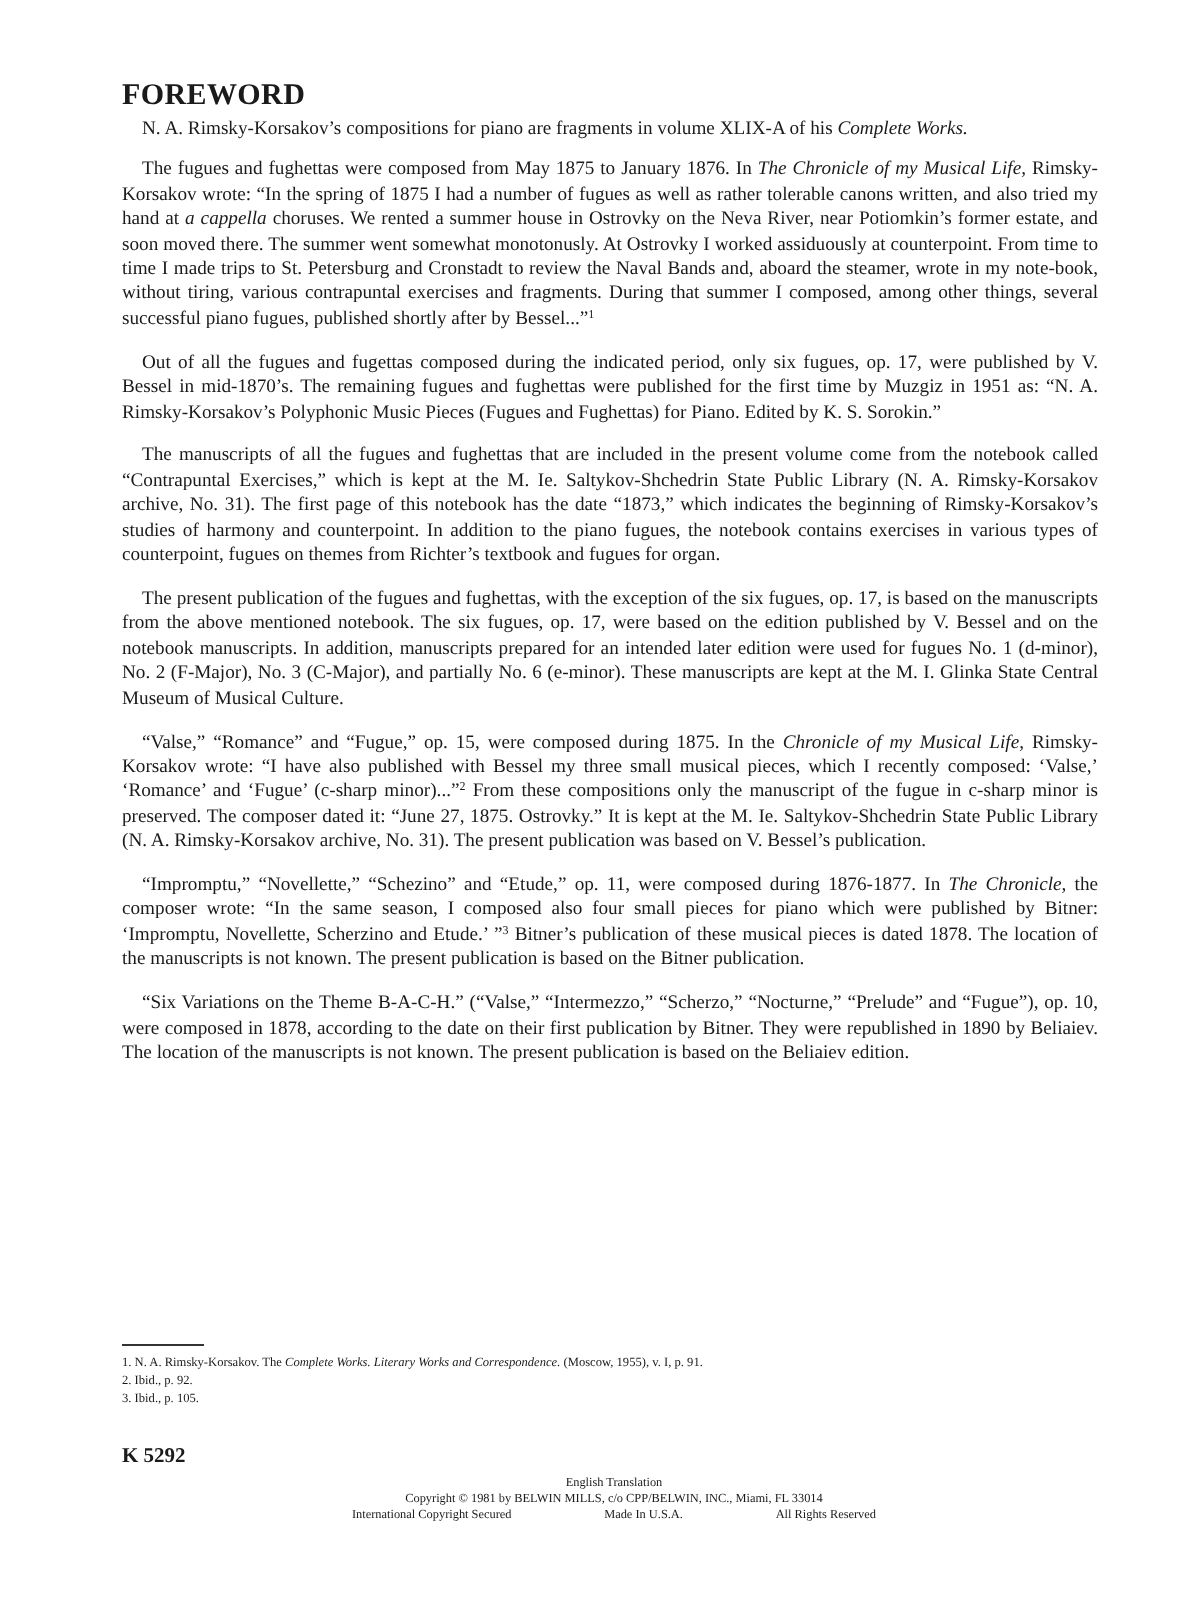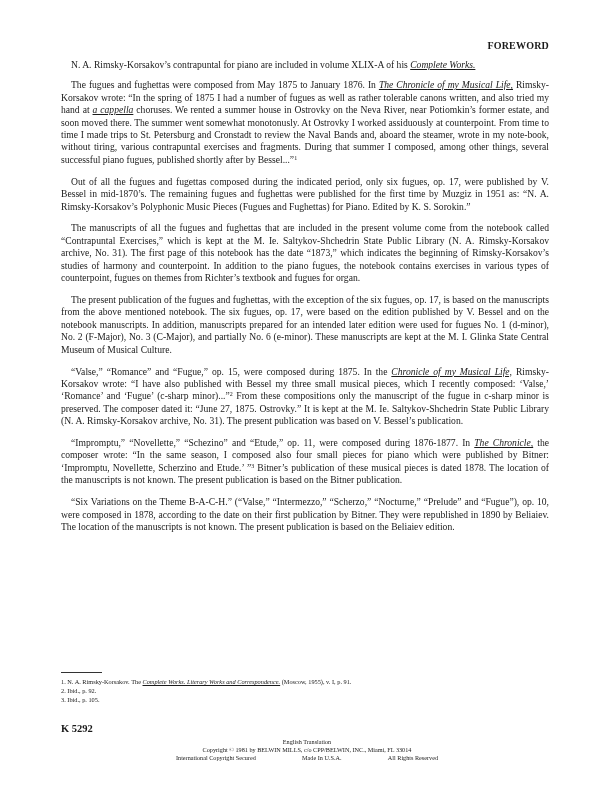--- a/index.html
+++ b/index.html
@@ -4,46 +4,46 @@
   <style>
     html, body { margin: 0; padding: 0; background: #ffffff; }
     body {
       width: 600px; height: 800px; position: relative; overflow: hidden;
       font-family: "Liberation Serif", "DejaVu Serif", serif;
       color: #1a1a1a;
     }
     .page { position: absolute; left: 61px; top: 0; width: 488px; }
     .title {
       position: absolute; top: 40px; left: 0; width: 100%;
-      text-align: right; font-weight: bold; font-size: 10px; letter-spacing: 0.2px;
+      text-align: left; font-weight: bold; font-size: 15px; letter-spacing: 0.2px;
     }
     .body-text { position: absolute; top: 59px; left: 0; width: 488px; font-size: 9.6px; line-height: 12.4px; }
     .para { margin: 0 0 9.5px 0; text-align: justify; text-indent: 10px; }
     .para.first { margin-bottom: 8px; }
     .para.second { margin-bottom: 9px; }
-    i { font-style: italic; text-decoration: underline; }
+    i { font-style: italic; }
     sup { font-size: 6px; vertical-align: 3px; line-height: 0; }
     .fn-rule { position: absolute; top: 672px; left: 0; width: 41px; height: 0; border-top: 1px solid #333; }
     .footnotes { position: absolute; top: 677px; left: 0; font-size: 6.3px; line-height: 9.2px; }
     .footnotes div { white-space: nowrap; }
     .catalog { position: absolute; top: 723px; left: 0; font-weight: bold; font-size: 10.5px; }
     .copyright {
       position: absolute; top: 738px; left: 113px; width: 266px;
       font-size: 6.2px; line-height: 7.8px; text-align: center;
     }
     .copyright .row3 { display: flex; justify-content: space-between; padding: 0 2px; }
   </style>
 </head>
 <body>
 
 <div class="page">
   <div class="title">FOREWORD</div>
 
   <div class="body-text">
-    <p class="para first"><span>N. A. Rimsky-Korsakov’s contrapuntal for piano are included in volume XLIX-A of his </span><i>Complete Works.</i></p>
+    <p class="para first"><span>N. A. Rimsky-Korsakov’s compositions for piano are fragments in volume XLIX-A of his </span><i>Complete Works.</i></p>
     <p class="para"><span>The fugues and fughettas were composed from May 1875 to January 1876. In </span><i>The Chronicle of my Musical Life,</i><span> Rimsky-Korsakov wrote: “In the spring of 1875 I had a number of fugues as well as rather tolerable canons written, and also tried my hand at </span><i>a cappella</i><span> choruses. We rented a summer house in Ostrovky on the Neva River, near Potiomkin’s former estate, and soon moved there. The summer went somewhat monotonusly. At Ostrovky I worked assiduously at counterpoint. From time to time I made trips to St. Petersburg and Cronstadt to review the Naval Bands and, aboard the steamer, wrote in my note-book, without tiring, various contrapuntal exercises and fragments. During that summer I composed, among other things, several successful piano fugues, published shortly after by Bessel...”</span><sup>1</sup></p>
     <p class="para"><span>Out of all the fugues and fugettas composed during the indicated period, only six fugues, op. 17, were published by V. Bessel in mid-1870’s. The remaining fugues and fughettas were published for the first time by Muzgiz in 1951 as: “N. A. Rimsky-Korsakov’s Polyphonic Music Pieces (Fugues and Fughettas) for Piano. Edited by K. S. Sorokin.”</span></p>
     <p class="para"><span>The manuscripts of all the fugues and fughettas that are included in the present volume come from the notebook called “Contrapuntal Exercises,” which is kept at the M. Ie. Saltykov-Shchedrin State Public Library (N. A. Rimsky-Korsakov archive, No. 31). The first page of this notebook has the date “1873,” which indicates the beginning of Rimsky-Korsakov’s studies of harmony and counterpoint. In addition to the piano fugues, the notebook contains exercises in various types of counterpoint, fugues on themes from Richter’s textbook and fugues for organ.</span></p>
     <p class="para"><span>The present publication of the fugues and fughettas, with the exception of the six fugues, op. 17, is based on the manuscripts from the above mentioned notebook. The six fugues, op. 17, were based on the edition published by V. Bessel and on the notebook manuscripts. In addition, manuscripts prepared for an intended later edition were used for fugues No. 1 (d-minor), No. 2 (F-Major), No. 3 (C-Major), and partially No. 6 (e-minor). These manuscripts are kept at the M. I. Glinka State Central Museum of Musical Culture.</span></p>
     <p class="para"><span>“Valse,” “Romance” and “Fugue,” op. 15, were composed during 1875. In the </span><i>Chronicle of my Musical Life,</i><span> Rimsky-Korsakov wrote: “I have also published with Bessel my three small musical pieces, which I recently composed: ‘Valse,’ ‘Romance’ and ‘Fugue’ (c-sharp minor)...”</span><sup>2</sup><span> From these compositions only the manuscript of the fugue in c-sharp minor is preserved. The composer dated it: “June 27, 1875. Ostrovky.” It is kept at the M. Ie. Saltykov-Shchedrin State Public Library (N. A. Rimsky-Korsakov archive, No. 31). The present publication was based on V. Bessel’s publication.</span></p>
     <p class="para"><span>“Impromptu,” “Novellette,” “Schezino” and “Etude,” op. 11, were composed during 1876-1877. In </span><i>The Chronicle,</i><span> the composer wrote: “In the same season, I composed also four small pieces for piano which were published by Bitner: ‘Impromptu, Novellette, Scherzino and Etude.’ ”</span><sup>3</sup><span> Bitner’s publication of these musical pieces is dated 1878. The location of the manuscripts is not known. The present publication is based on the Bitner publication.</span></p>
     <p class="para"><span>“Six Variations on the Theme B-A-C-H.” (“Valse,” “Intermezzo,” “Scherzo,” “Nocturne,” “Prelude” and “Fugue”), op. 10, were composed in 1878, according to the date on their first publication by Bitner. They were republished in 1890 by Beliaiev. The location of the manuscripts is not known. The present publication is based on the Beliaiev edition.</span></p>
   </div>
 
   <div class="fn-rule"></div>

